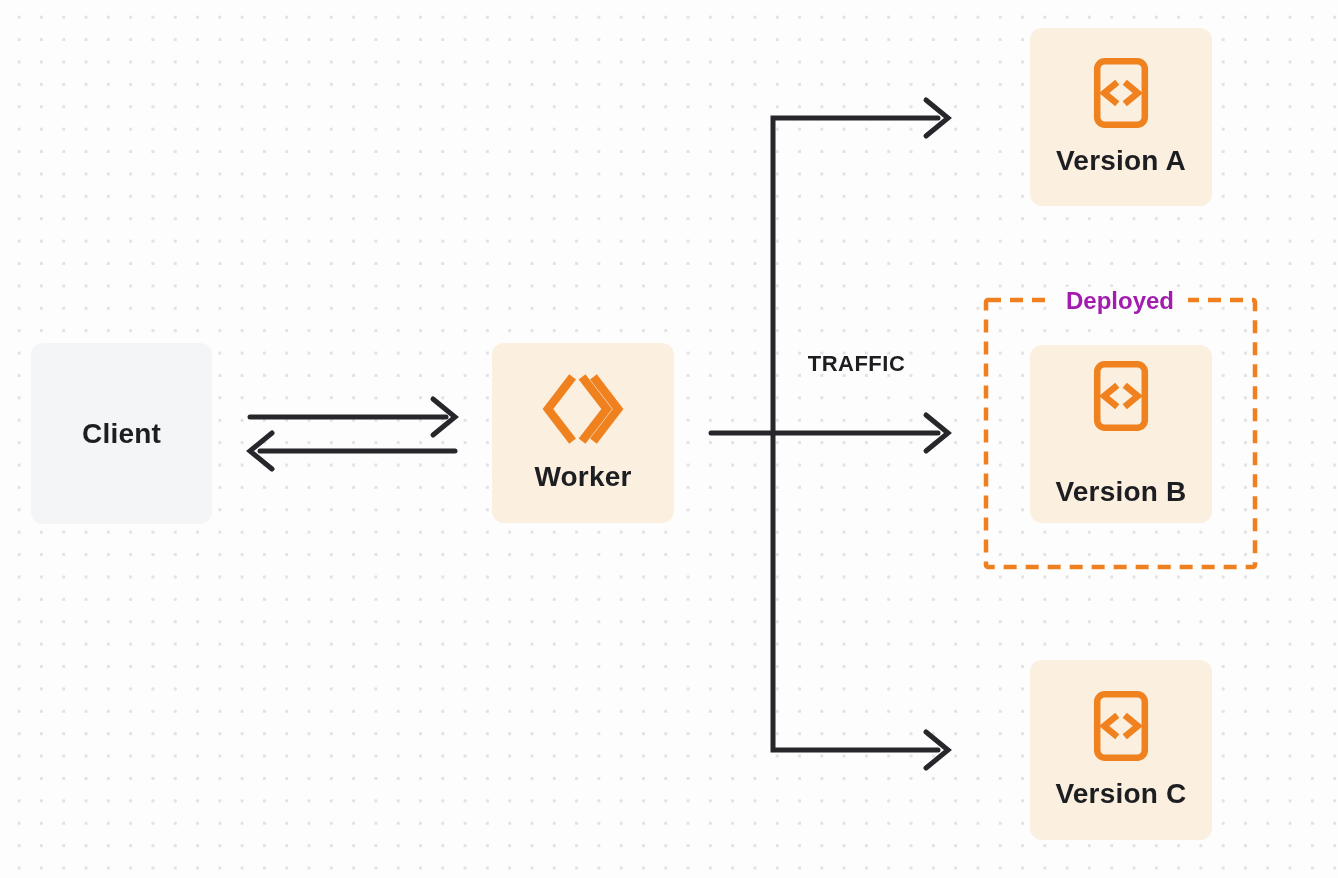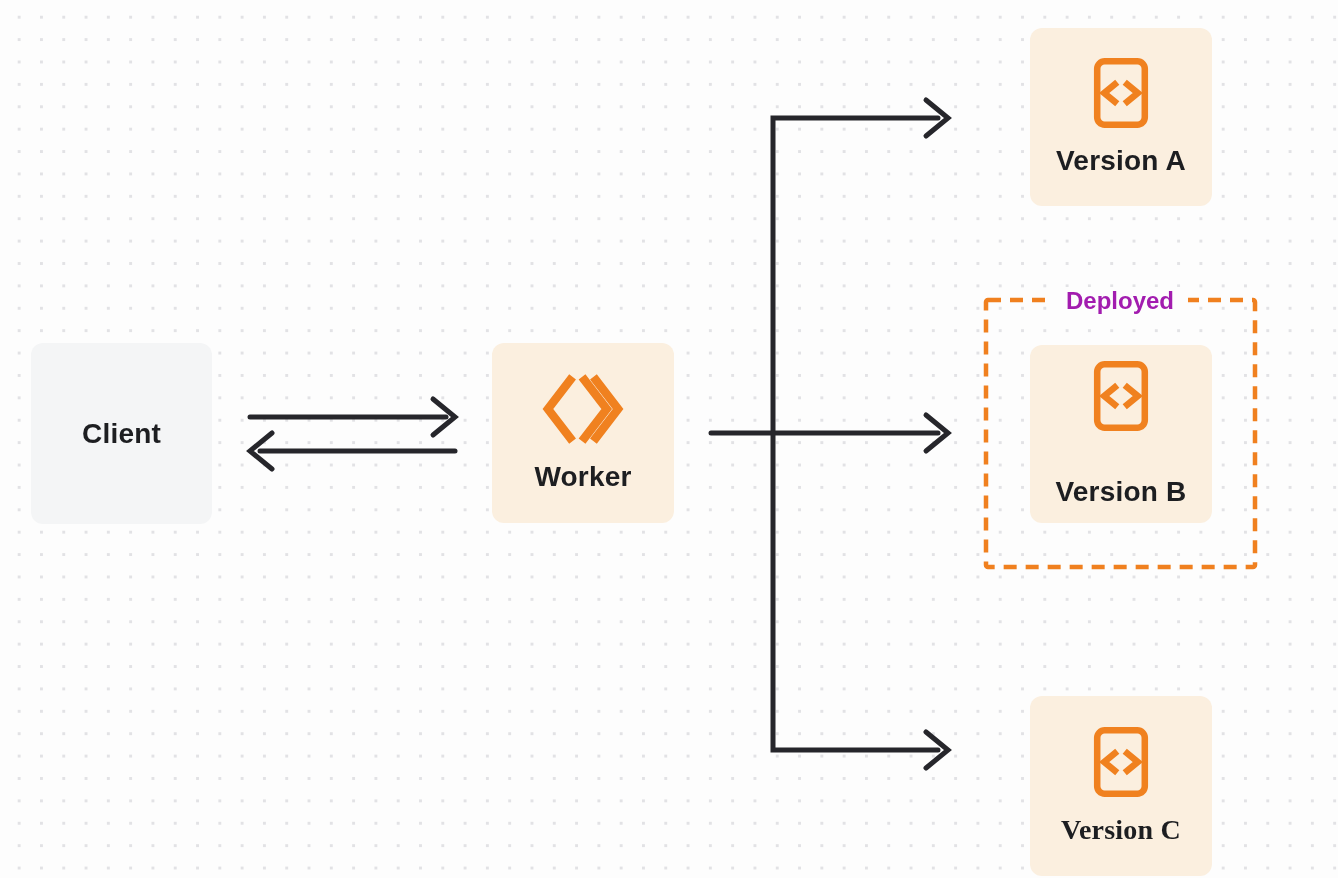--- a/index.html
+++ b/index.html
@@ -34,21 +34,21 @@
   .node-label {
     font-size: 28px; font-weight: 700;
     color: #1D1E21;
     letter-spacing: 0.2px;
     white-space: nowrap;
   }
   .node-client { left: 31px; top: 343px; width: 181px; height: 181px; background: #F4F5F6; }
   .node-worker { left: 492px; top: 343px; background: #FBEFDF; }
   .node-version-a { left: 1030px; top: 28px;  height: 178px; background: #FBEFDF; justify-content: center; }
   .node-version-b { left: 1030px; top: 345px; height: 178px; background: #FBEFDF; gap: 44px; }
-  .node-version-c { left: 1030px; top: 696px; background: #FBEFDF; font-family: Liberation Serif, serif; }
+  .node-version-c { left: 1030px; top: 660px; background: #FBEFDF; }
   .deployed-label {
     position: absolute;
     left: 1120px; top: 301px;
     transform: translate(-50%, -50%);
     font-size: 24px; font-weight: 700;
     color: #a21caf;
     background: #FDFDFD;
     padding: 0 14px;
     white-space: nowrap;
   }
@@ -134,15 +134,16 @@
         <path d="M26,27 L12,38.5 L26,50"></path>
         <path d="M34,27 L48,38.5 L34,50"></path>
       </svg>
     </span>
     <span class="node-label">Version C</span>
   </div>
 
   <span class="deployed-label">Deployed</span>
 
   <div class="traffic-label">
+    <div>TRAFFIC</div>
   </div>
 
 </div>
 
 </body></html>

